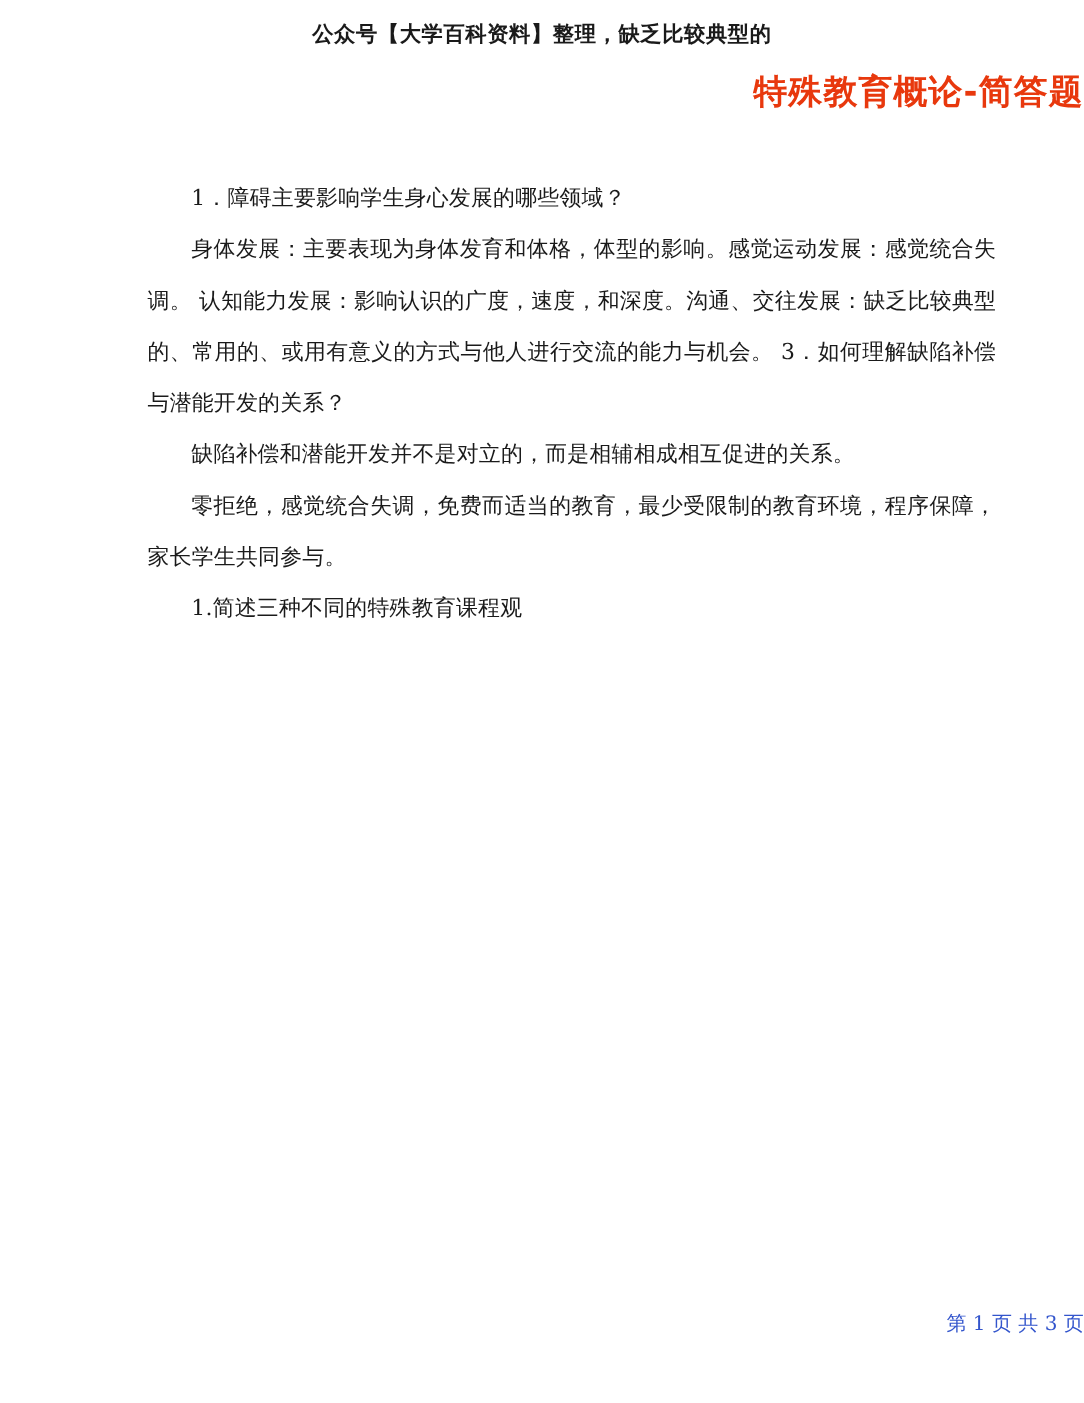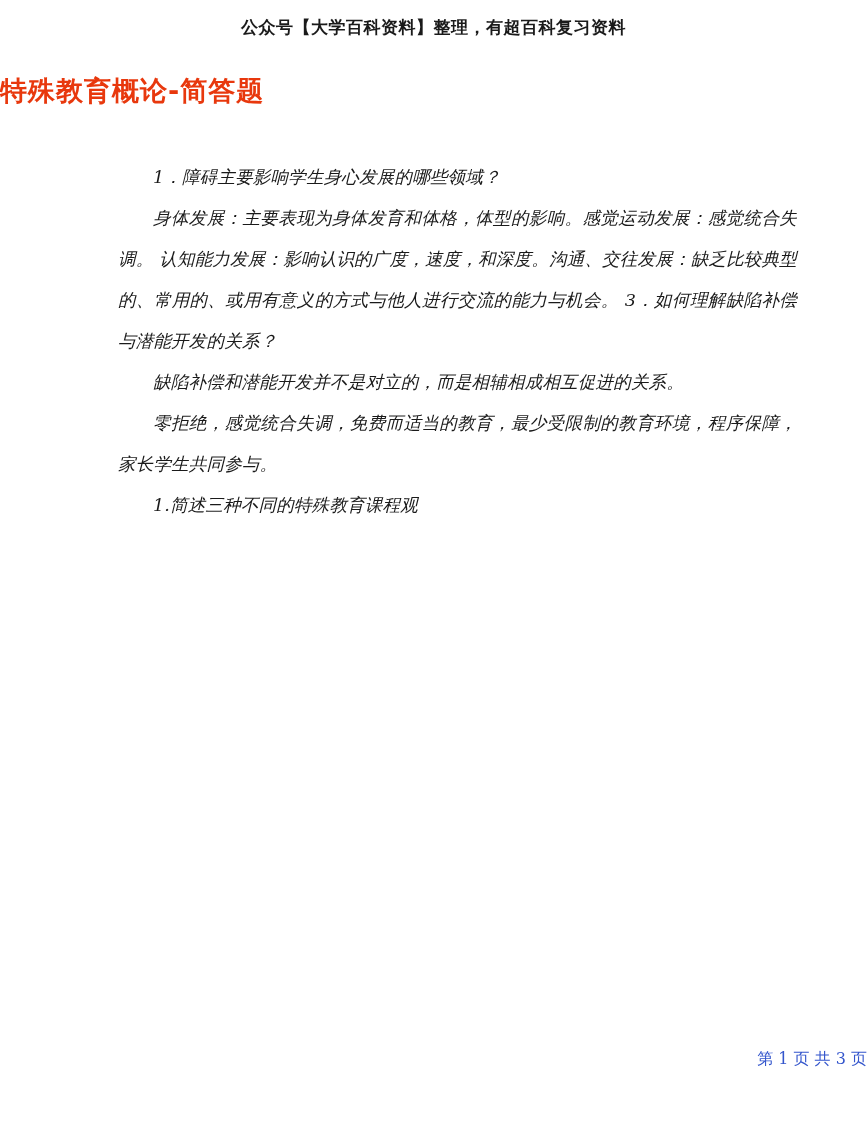--- a/index.html
+++ b/index.html
@@ -24,32 +24,31 @@
   .header-note {
     text-align: center;
     font-size: 17px;
     font-weight: bold;
     color: #1a1a1a;
     padding-top: 16px;
     letter-spacing: 0.5px;
     font-family: "DejaVu Sans", "Liberation Sans", sans-serif;
   }
   .doc-title {
-    text-align: left;
+    text-align: right;
     font-size: 27px;
     font-weight: bold;
     color: #e8380d;
-    margin-top: 34px;
+    margin-top: 16px;
     letter-spacing: 1px;
     font-family: "DejaVu Sans", "Liberation Sans", sans-serif;
   }
   .body-area {
     margin-top: 48px;
     padding: 0 70px 0 118px;
-    font-style: italic;
   }
   .para {
     font-size: 17.5px;
     line-height: 41px;
     text-align: justify;
     text-indent: 2em;
     margin: 0;
     color: #1a1a1a;
     letter-spacing: 0.2px;
   }
@@ -65,21 +64,21 @@
   }
   .footer .num {
     color: #3355cc;
   }
 </style>
 </head>
 <body>
 
 <div class="page">
 
-  <div class="header-note">公众号【大学百科资料】整理，有超百科复习资料</div>
+  <div class="header-note">公众号【大学百科资料】整理，缺乏比较典型的</div>
 
   <div class="doc-title">特殊教育概论-简答题</div>
 
   <div class="body-area">
     <p class="para">1．障碍主要影响学生身心发展的哪些领域？</p>
     <p class="para">身体发展：主要表现为身体发育和体格，体型的影响。感觉运动发展：感觉统合失调。 认知能力发展：影响认识的广度，速度，和深度。沟通、交往发展：缺乏比较典型的、常用的、或用有意义的方式与他人进行交流的能力与机会。 3．如何理解缺陷补偿与潜能开发的关系？</p>
     <p class="para">缺陷补偿和潜能开发并不是对立的，而是相辅相成相互促进的关系。</p>
     <p class="para">零拒绝，感觉统合失调，免费而适当的教育，最少受限制的教育环境，程序保障，家长学生共同参与。</p>
     <p class="para">1.简述三种不同的特殊教育课程观</p>
   </div>

